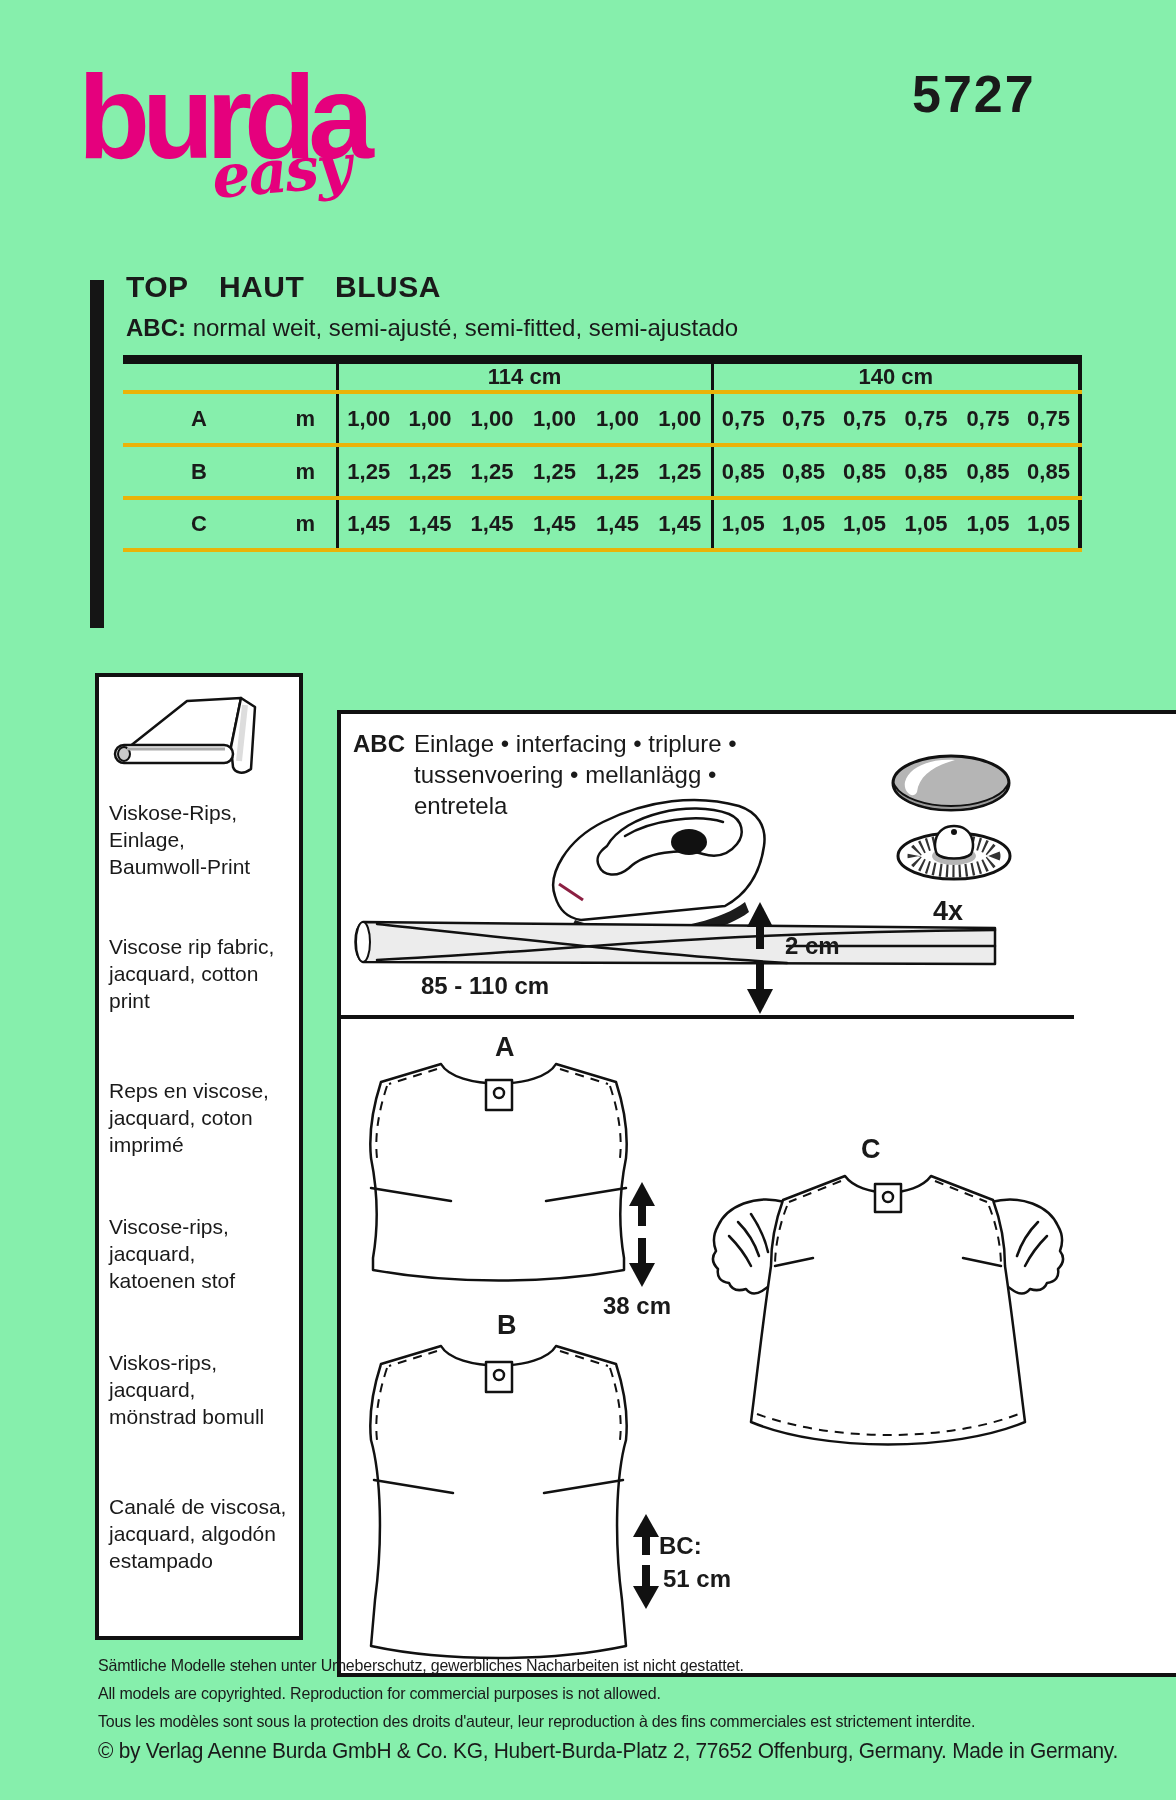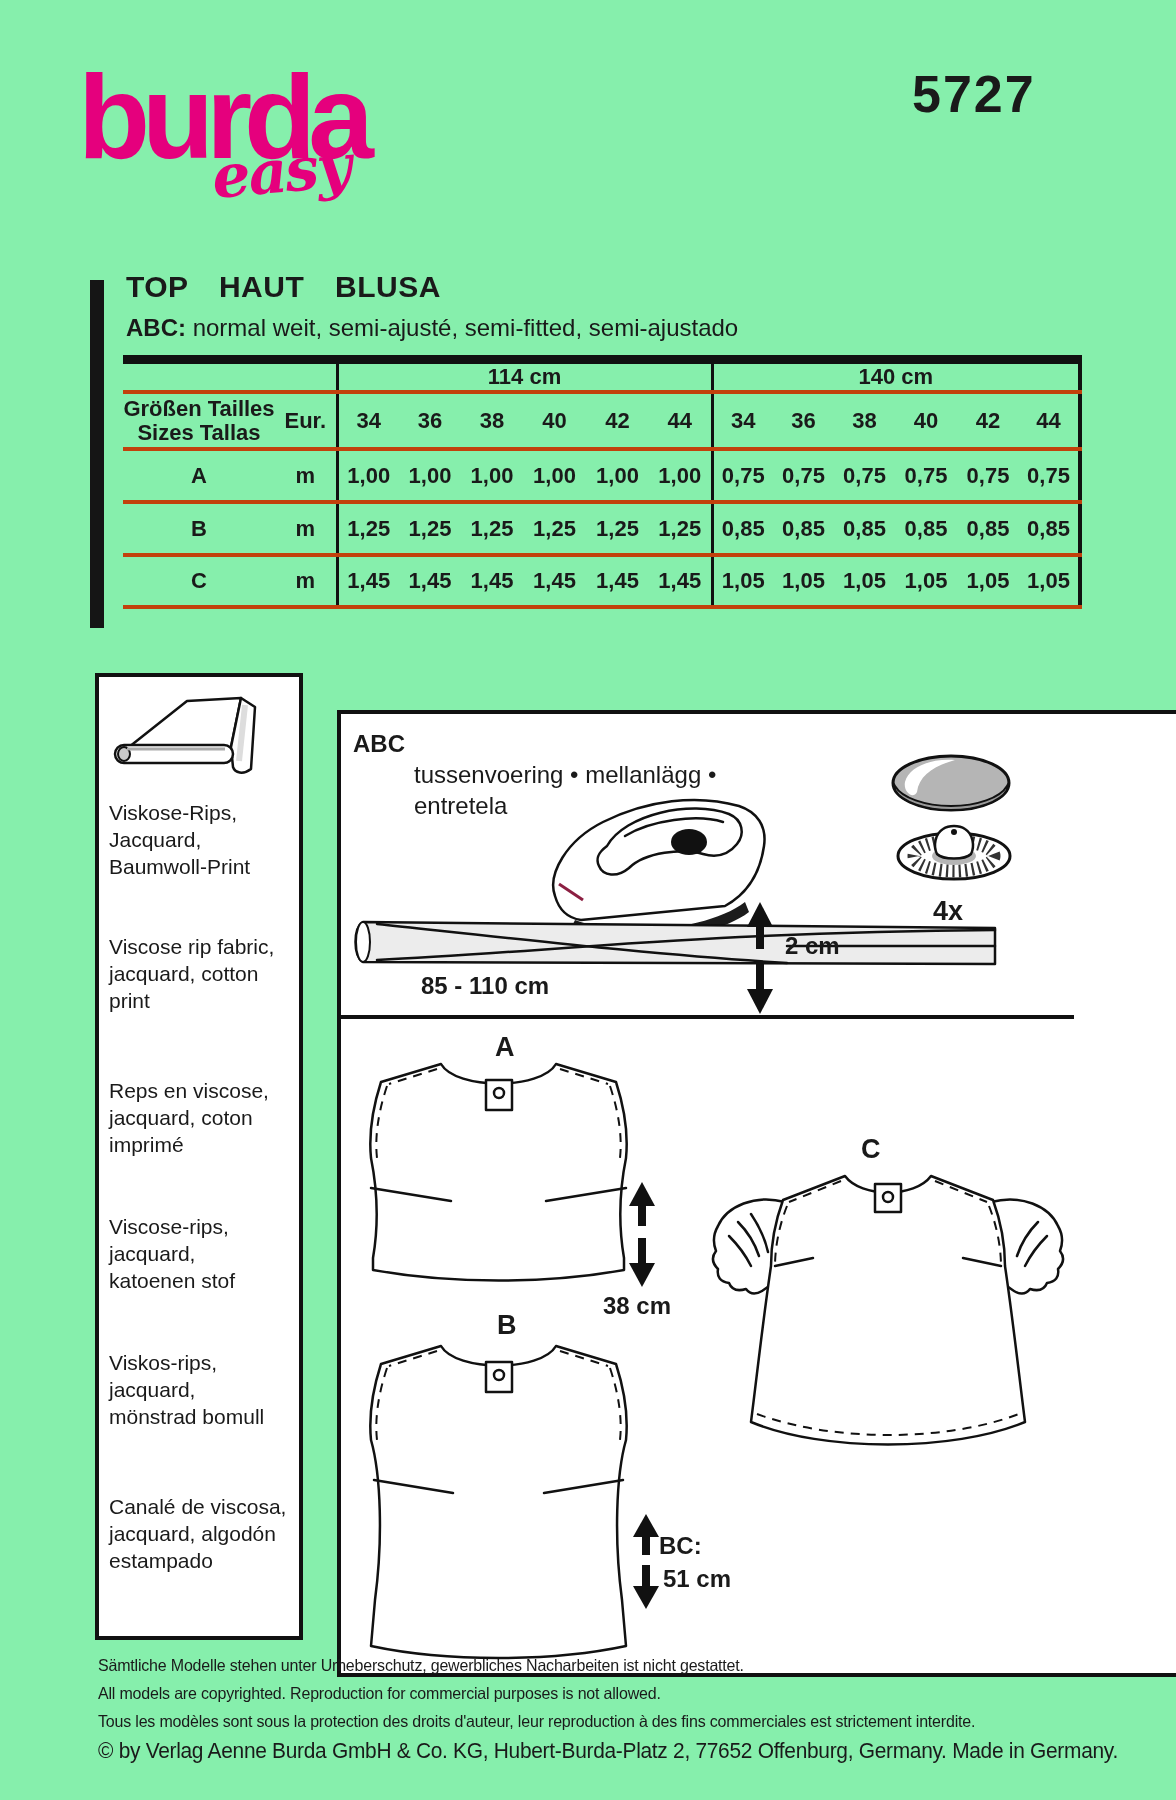--- a/index.html
+++ b/index.html
@@ -17,21 +17,21 @@
 
   
   .title-bar{left:90px;top:280px;width:14px;height:348px;background:#151515;}
   .page-title{left:126px;top:270px;font-size:30px;font-weight:bold;word-spacing:22px;letter-spacing:.5px;}
   .subtitle{left:126px;top:314px;font-size:24px;}
   .subtitle b{font-weight:bold;}
 
   
   table.fab{position:absolute;left:123px;top:355px;width:957px;border-collapse:collapse;
             table-layout:fixed;border-top:9px solid #111;border-right:4px solid #111;}
-  table.fab tr{border-bottom:4px solid #c2410c;}
+  table.fab tr{border-bottom:4px solid #eab308;}
   table.fab td{padding:0;text-align:center;font-weight:bold;font-size:22px;vertical-align:middle;}
   td.lbl{text-align:left;font-size:20px;line-height:24px;padding-left:4px;}
   td.eur{text-align:right;padding-right:7px;font-size:20px;}
   .bR3{border-right:3px solid #111;}
   tr.hr1{height:30px;} tr.hr2{height:57px;} tr.r1{height:53px;} tr.r2{height:53px;} tr.r3{height:52px;}
   td.wg{font-size:24px;}
 
   
   .box{border:4px solid #111;box-sizing:border-box;background:#fff;}
   .box-left{left:95px;top:673px;width:208px;height:967px;}
@@ -81,37 +81,20 @@
         <col style="width:61px">
         <col style="width:62px">
         <col style="width:62px">
         <col style="width:61px">
     </colgroup>
     <tbody>
         <tr class="hr1">
       <td colspan="2" class="bR3"></td>
       <td colspan="6" class="bR3 wg">114 cm</td>
       <td colspan="6" class="wg">140 cm</td>
-    </tr>
-    <tr class="hr2">
-      <td class="lbl" style="white-space:pre-line">Größen  Tailles
-Sizes  Tallas</td>
-      <td class="eur bR3">Eur.</td>
-      <td>34</td>
-      <td>36</td>
-      <td>38</td>
-      <td>40</td>
-      <td>42</td>
-      <td class="bR3">44</td>
-      <td>34</td>
-      <td>36</td>
-      <td>38</td>
-      <td>40</td>
-      <td>42</td>
-      <td>44</td>
     </tr>
     <tr class="r1">
       <td class="lbl">A</td>
       <td class="eur bR3">m</td>
       <td>1,00</td>
       <td>1,00</td>
       <td>1,00</td>
       <td>1,00</td>
       <td>1,00</td>
       <td class="bR3">1,00</td>
@@ -160,42 +143,42 @@
   <div class="abs box box-left">
     <svg class="abs" style="left:8px;top:12px" width="170" height="100" viewBox="0 0 170 100">
       <path class="lnf" d="M22 58 L80 12 L134 9 L124 58 Z"></path>
       <path class="lnf" d="M124 58 L134 9 L148 18 L144 80 C136 86 128 84 126 78 Z"></path>
       <path d="M138 16 L132 72" stroke="#ddd" stroke-width="6" fill="none"></path>
       <rect class="lnf" x="8" y="56" width="118" height="18" rx="9"></rect>
       <ellipse cx="17" cy="65" rx="6" ry="7" fill="#c9c9c9" stroke="#111" stroke-width="2"></ellipse>
       <path d="M20 60 L118 60" stroke="#aaa" stroke-width="3" fill="none"></path>
     </svg>
     <div class="abs mat" style="top:122px">Viskose-Rips,
-Jacquard,
+Einlage,
 Baumwoll-Print</div>
     <div class="abs mat" style="top:256px">Viscose rip fabric,
 jacquard, cotton print</div>
     <div class="abs mat" style="top:400px">Reps en viscose,
 jacquard, coton
 imprimé</div>
     <div class="abs mat" style="top:672px">Viskos-rips, jacquard,
 mönstrad bomull</div>
     <div class="abs mat" style="top:536px">Viscose-rips, jacquard,
 katoenen stof</div>
     <div class="abs mat" style="top:816px">Canalé de viscosa,
 jacquard, algodón
 estampado</div>
   </div>
 
   <div class="abs box box-right">
 
     <div class="abs interfacing">
       <span class="abc">ABC</span>
       <span>
-        <br>
+        <span>Einlage • interfacing • triplure •</span><br>
         <span>tussenvoering • mellanlägg •</span><br>
         <span>entretela</span>
       </span>
     </div>
 
     <svg class="abs" style="left:200px;top:66px" width="240" height="170" viewBox="0 0 240 170">
       <path d="M34 140 C80 158 168 150 204 122 L208 132 C172 160 84 166 30 148 Z" fill="#1c1c1c"></path>
       <path class="lnf" d="M14 116 C6 94 26 60 62 42 C106 20 156 14 198 26 C216 32 226 46 223 66 C219 94 206 114 184 126 L40 140 C26 138 18 130 14 116 Z"></path>
       <path class="lnf" d="M66 66 C84 34 150 20 188 34 C202 40 204 54 196 64 C188 74 176 78 162 74 C142 68 104 72 88 88 C76 98 62 96 58 86 C54 78 58 72 66 66 Z"></path>
       <ellipse cx="148" cy="62" rx="18" ry="13" fill="#111"></ellipse>

